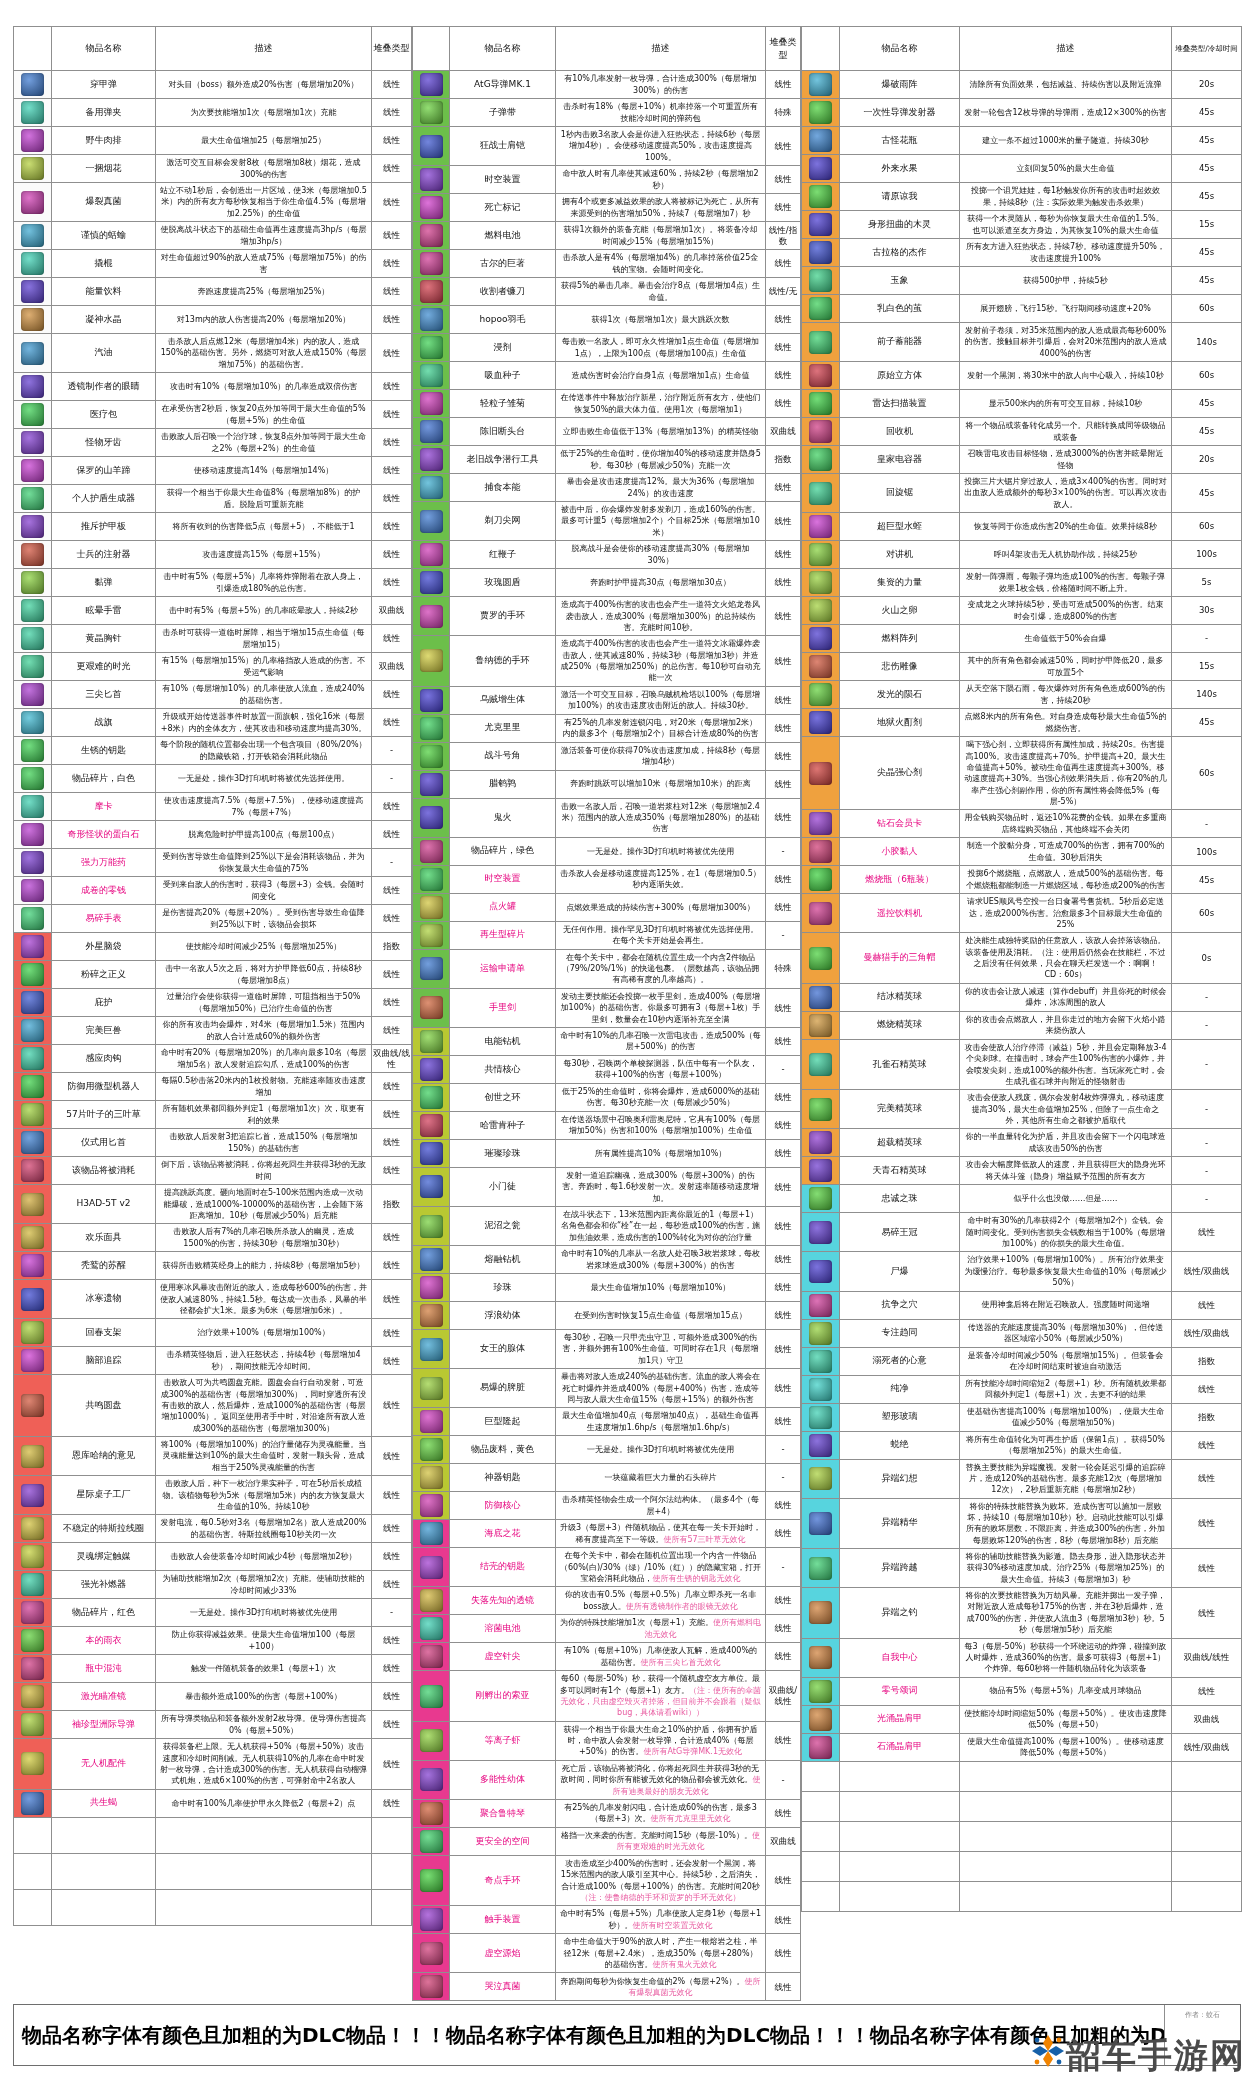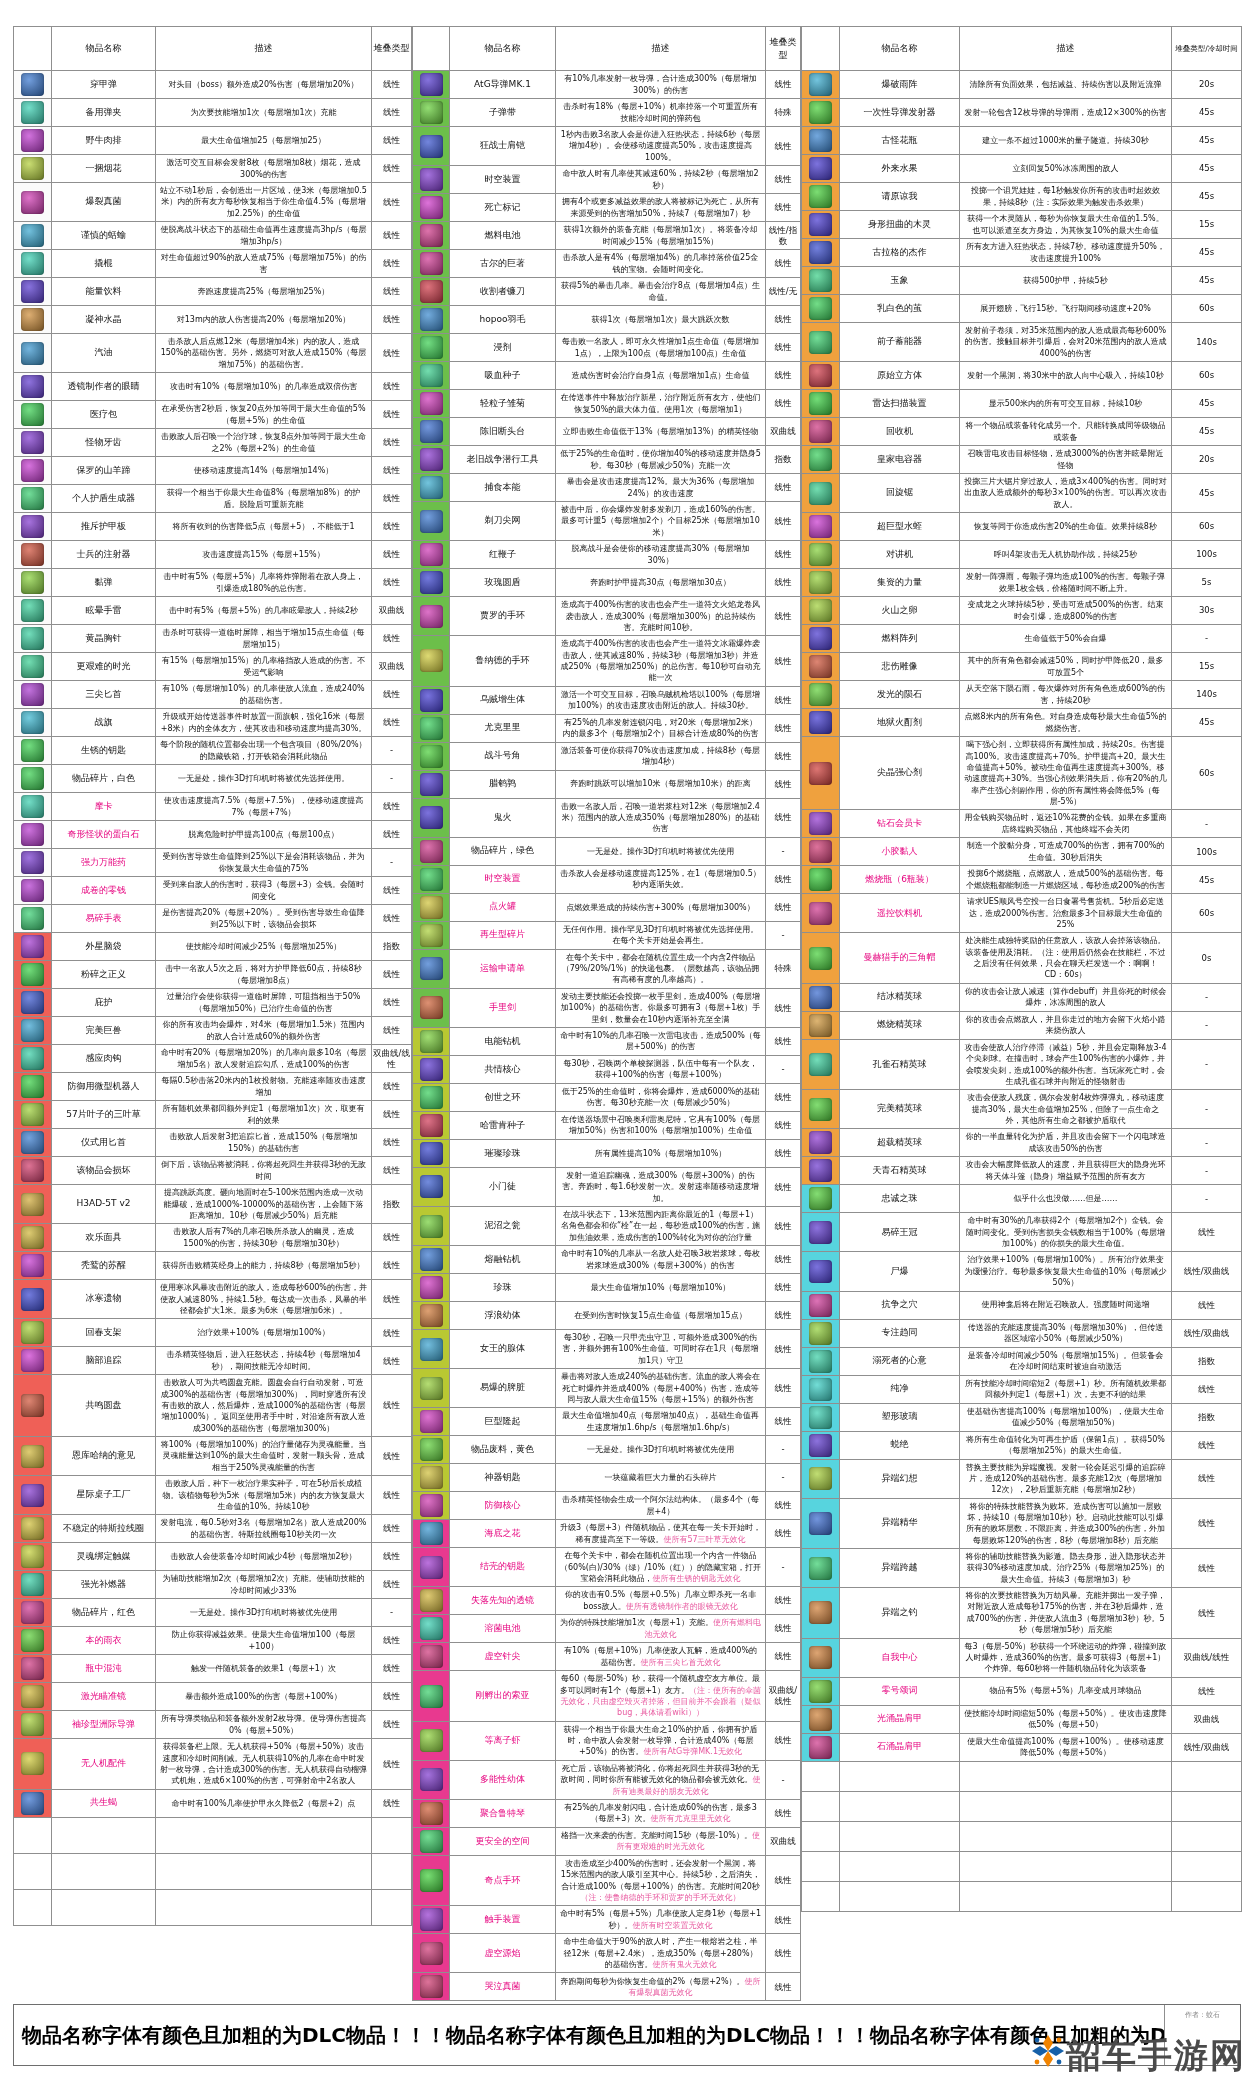--- a/index.html
+++ b/index.html
@@ -361,21 +361,21 @@
             <div class="sprite" style="background: radial-gradient(circle at 35% 30%, rgb(115, 163, 222), rgb(32, 67, 111));"></div>
           </td>
           <td class="name">仪式用匕首</td>
           <td class="desc"><span>击败敌人后发射3把追踪匕首，造成150%（每层增加150%）的基础伤害</span></td>
           <td class="type">线性</td>
         </tr>
         <tr>
           <td class="icon tier-r">
             <div class="sprite" style="background: radial-gradient(circle at 35% 30%, rgb(222, 115, 149), rgb(111, 32, 57));"></div>
           </td>
-          <td class="name">该物品会损坏</td>
+          <td class="name">该物品将被消耗</td>
           <td class="desc"><span>倒下后，该物品将被消耗，你将起死回生并获得3秒的无敌时间</span></td>
           <td class="type">线性</td>
         </tr>
         <tr>
           <td class="icon tier-r">
             <div class="sprite" style="background: radial-gradient(circle at 35% 30%, rgb(222, 195, 115), rgb(111, 91, 32));"></div>
           </td>
           <td class="name">H3AD-5T v2</td>
           <td class="desc"><span>提高跳跃高度。砸向地面时在5-100米范围内造成一次动能爆破，造成1000%-10000%的基础伤害，上会随下落距离增加。10秒（每层减少50%）后充能</span></td>
           <td class="type">指数</td>
@@ -1088,21 +1088,21 @@
           </td>
           <td class="name">古怪花瓶</td>
           <td class="desc"><span>建立一条不超过1000米的量子隧道。持续30秒</span></td>
           <td class="type">45s</td>
         </tr>
         <tr>
           <td class="icon tier-o">
             <div class="sprite" style="background: radial-gradient(circle at 35% 30%, rgb(125, 115, 222), rgb(40, 32, 111));"></div>
           </td>
           <td class="name">外来水果</td>
-          <td class="desc"><span>立刻回复50%冰冻周围的敌人</span></td>
+          <td class="desc"><span>立刻回复50%的最大生命值</span></td>
           <td class="type">45s</td>
         </tr>
         <tr>
           <td class="icon tier-o">
             <div class="sprite" style="background: radial-gradient(circle at 35% 30%, rgb(124, 222, 115), rgb(39, 111, 32));"></div>
           </td>
           <td class="name">请原谅我</td>
           <td class="desc"><span>投掷一个诅咒娃娃，每1秒触发你所有的攻击时起效效果，持续8秒（注：实际效果为触发击杀效果）</span></td>
           <td class="type">45s</td>
         </tr>

